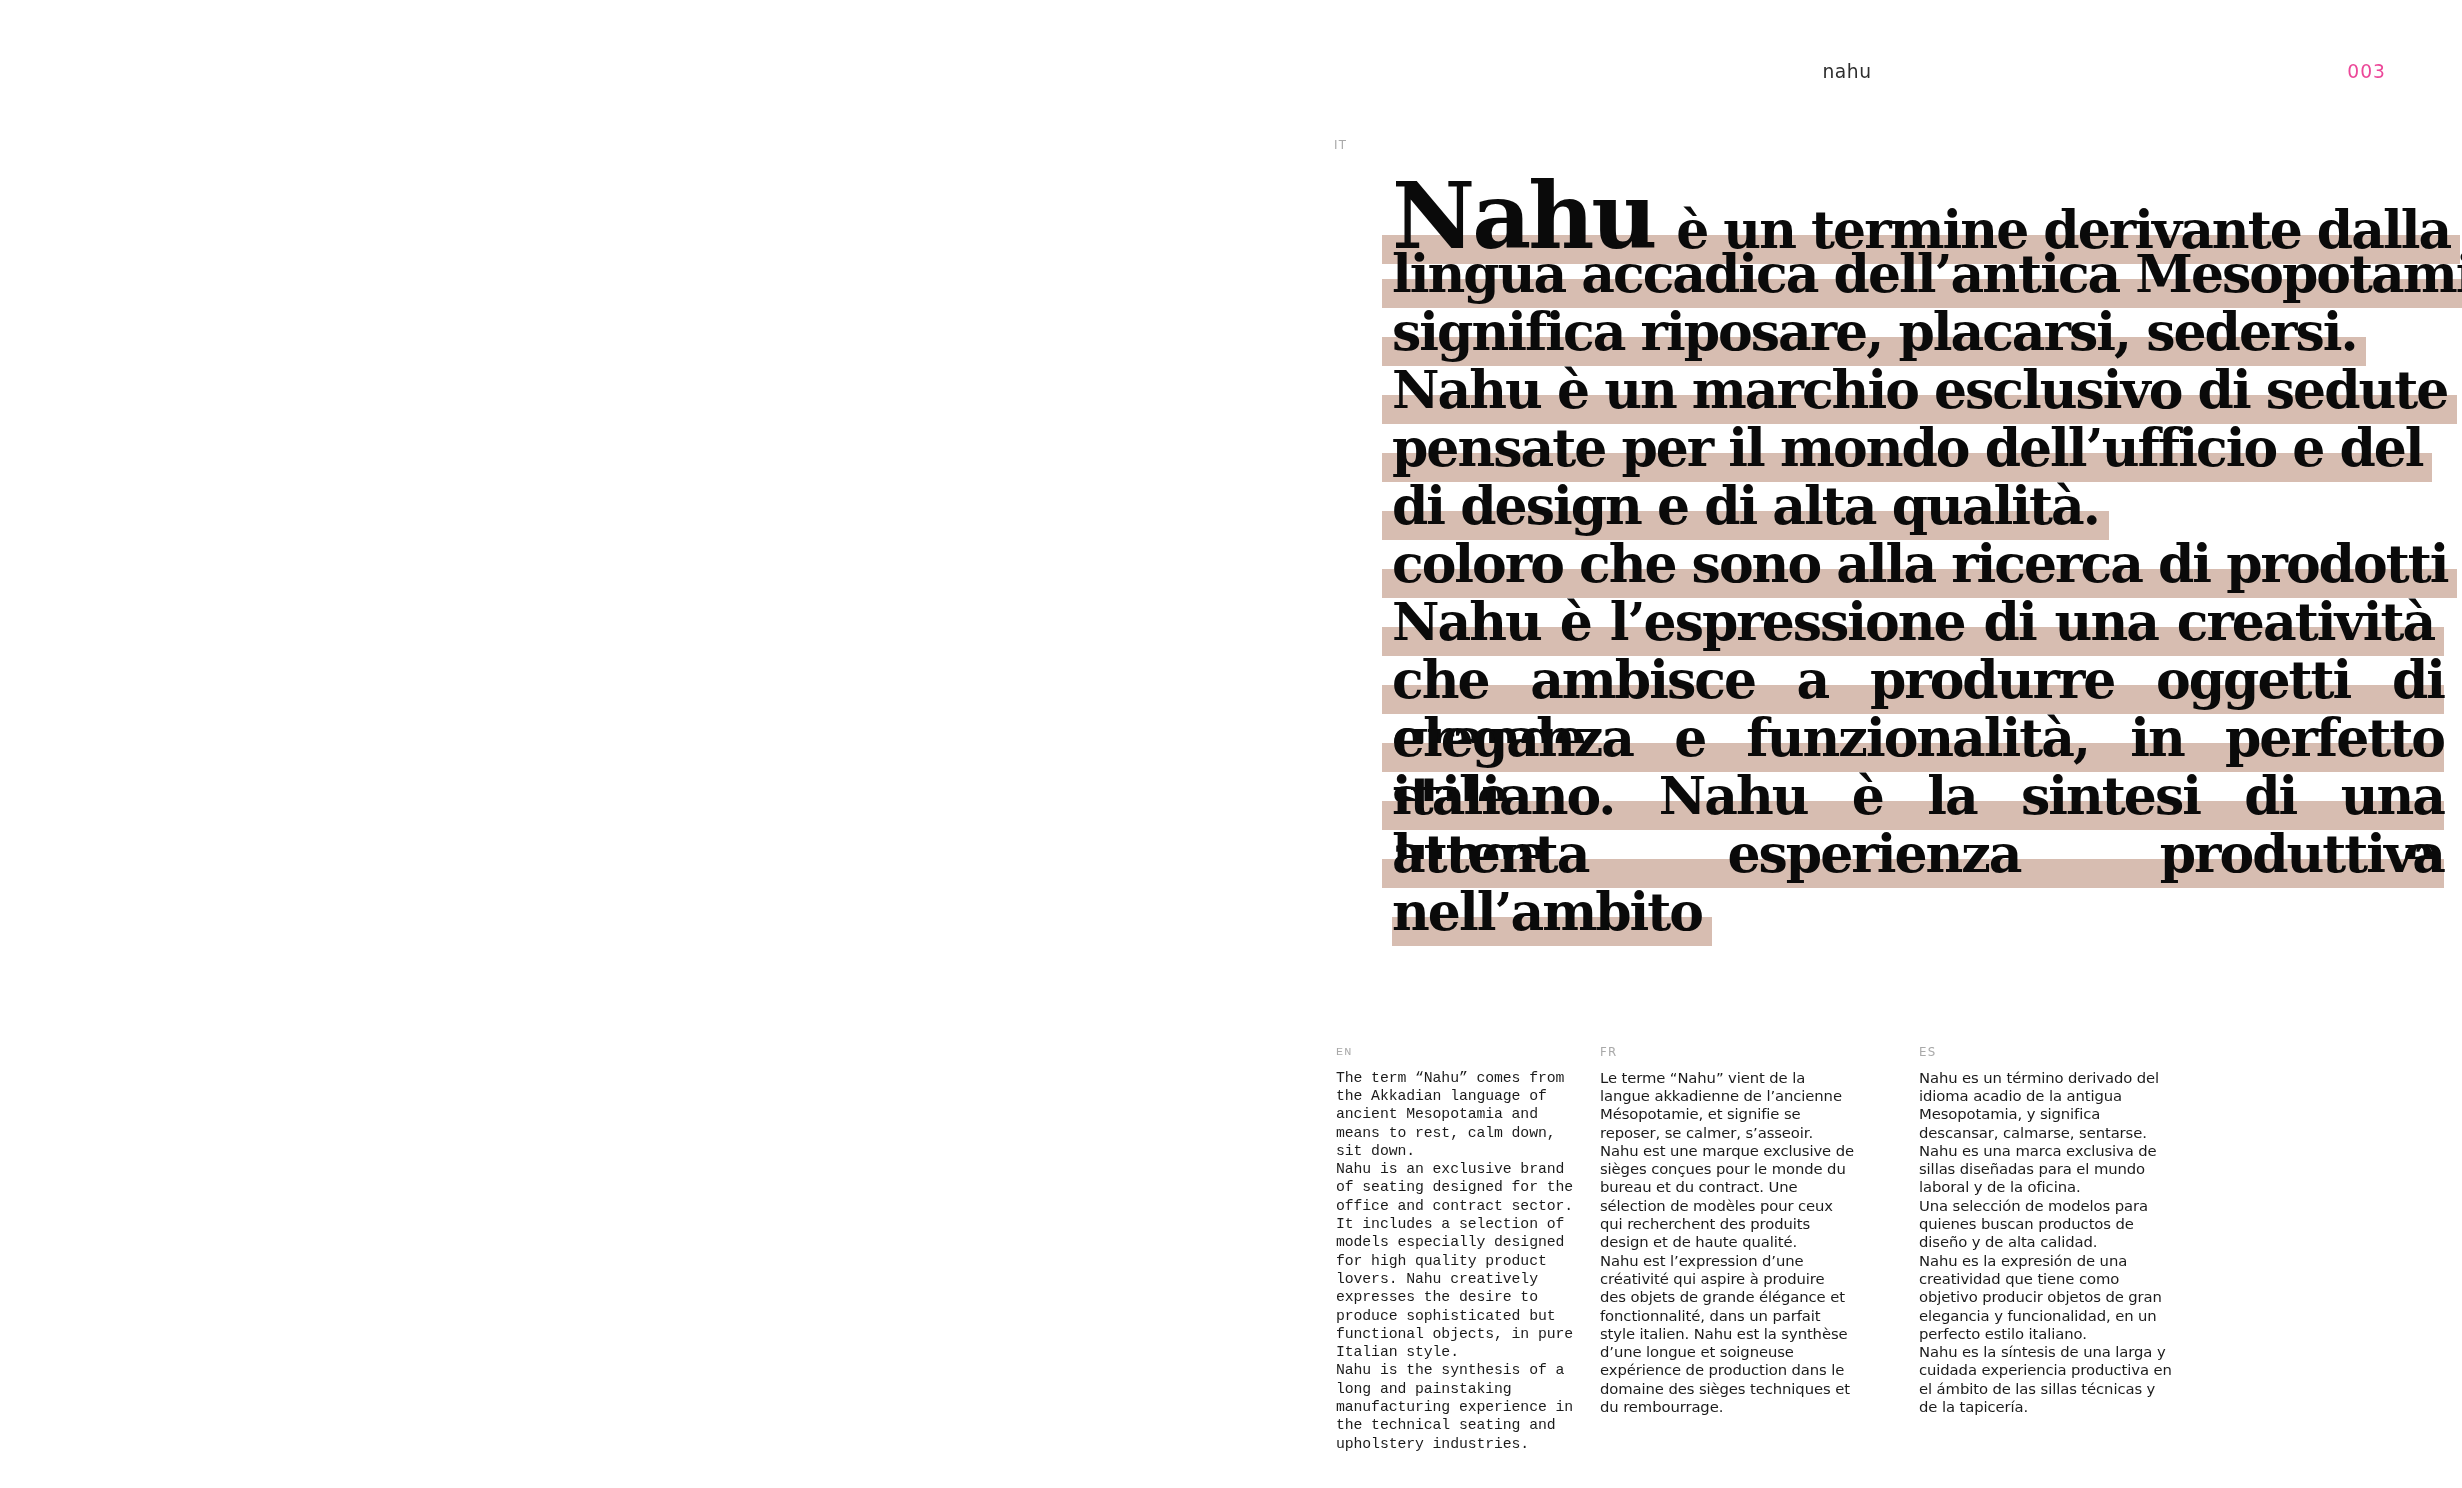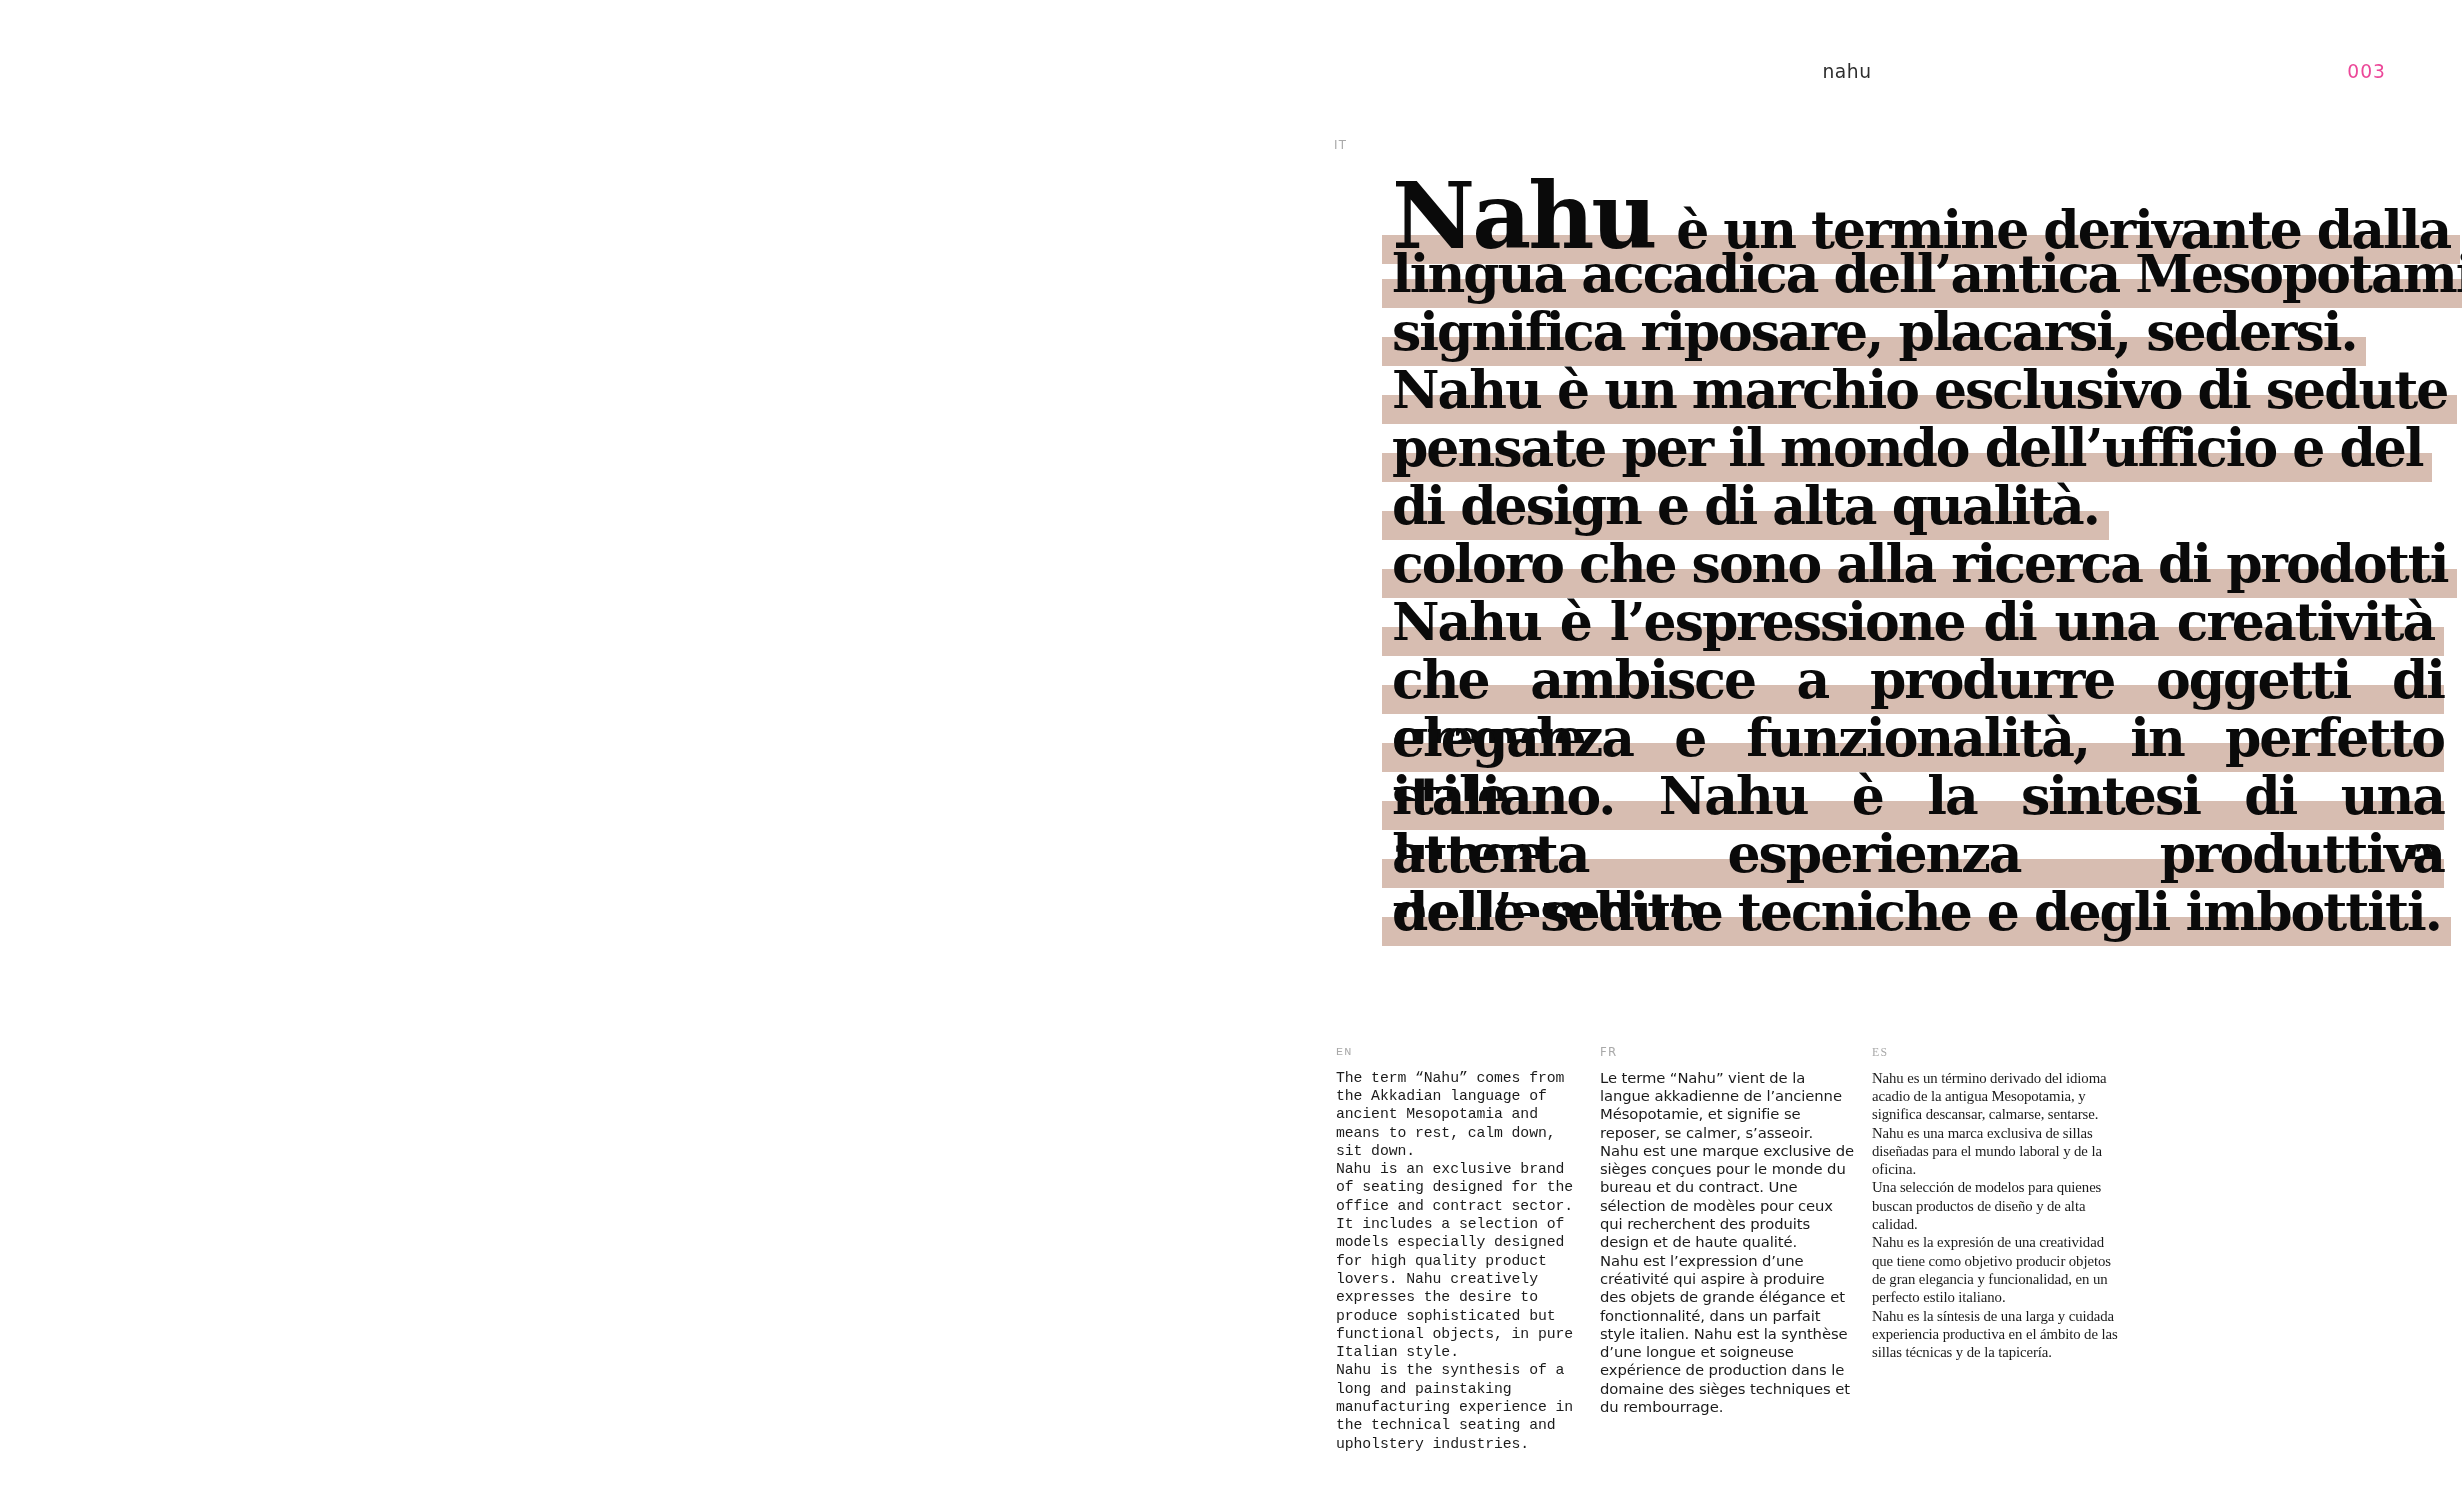--- a/index.html
+++ b/index.html
@@ -45,21 +45,21 @@
   .brand-word{
     font-size:91px;letter-spacing:-3px;margin-right:21.7px;
   }
 
   
   .columns{position:absolute;left:0;top:1046px;width:2463px;}
   .col{position:absolute;top:0;width:254px;}
   .col .lang-label{margin:0 0 8.9px 0;}
   .col-en{left:1336px;font-family:Liberation Mono, monospace;}
   .col-fr{left:1600px;}
-  .col-es{left:1872px;font-family:Liberation Serif, serif;}
+  .col-es{left:1919px;}
   .col p{
     margin:0;font-size:14.8px;line-height:18.3px;letter-spacing:-0.1px;
     color:#1b1b1b;
   }
 </style>
 </head>
 <body>
 
 <div class="page">
 
@@ -76,21 +76,20 @@
     <div class="hline"><span class="hl">significa riposare, placarsi, sedersi.</span></div>
     <div class="hline"><span class="hl">Nahu è un marchio esclusivo di sedute</span></div>
     <div class="hline"><span class="hl">pensate per il mondo dell’ufficio e del</span></div>
     <div class="hline"><span class="hl">di design e di alta qualità.</span></div>
     <div class="hline"><span class="hl">coloro che sono alla ricerca di prodotti</span></div>
     <div class="hline just"><span class="hl">Nahu è l’espressione di una creatività</span></div>
     <div class="hline just"><span class="hl">che ambisce a produrre oggetti di grande</span></div>
     <div class="hline just"><span class="hl">eleganza e funzionalità, in perfetto stile</span></div>
     <div class="hline just"><span class="hl">italiano. Nahu è la sintesi di una lunga e</span></div>
     <div class="hline just"><span class="hl">attenta esperienza produttiva nell’ambito</span></div>
-    <div class="hline"><span class="hl">delle sedute tecniche e degli imbottiti.</span></div>
   </section>
 
   <section class="columns">
 
     <div class="col col-en">
       <div class="lang-label">EN</div>
       <p>The term “Nahu” comes from the Akkadian language of ancient Mesopotamia and means to rest, calm down, sit down.</p>
       <p>Nahu is an exclusive brand of seating designed for the office and contract sector. It includes a selection of models especially designed for high quality product lovers. Nahu creatively expresses the desire to produce sophisticated but functional objects, in pure Italian style.</p>
       <p>Nahu is the synthesis of a long and painstaking manufacturing experience in the technical seating and upholstery industries.</p>
     </div>

